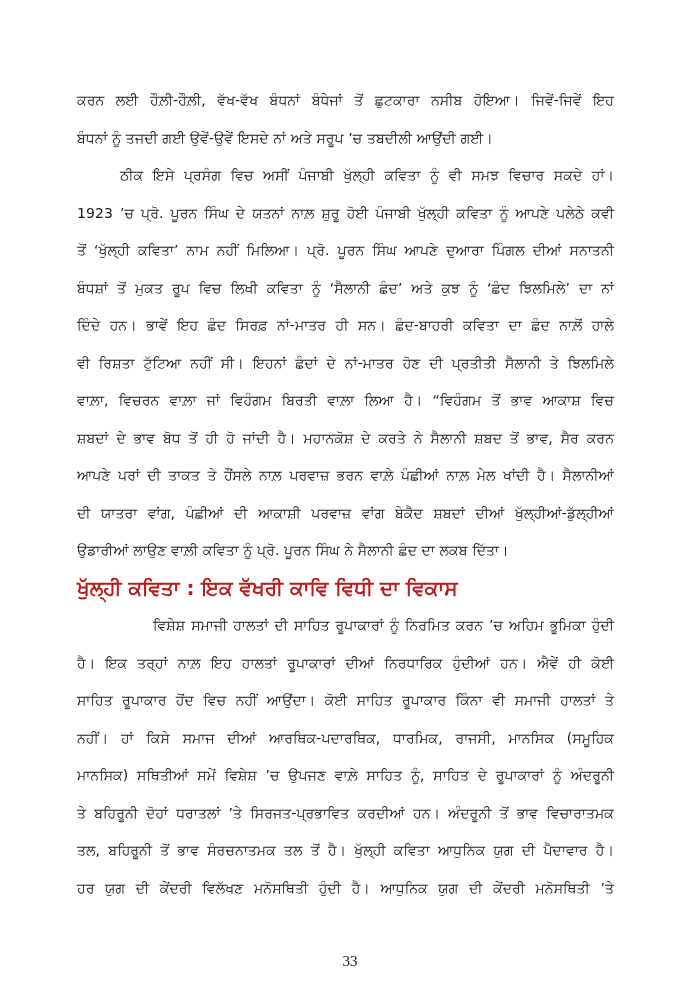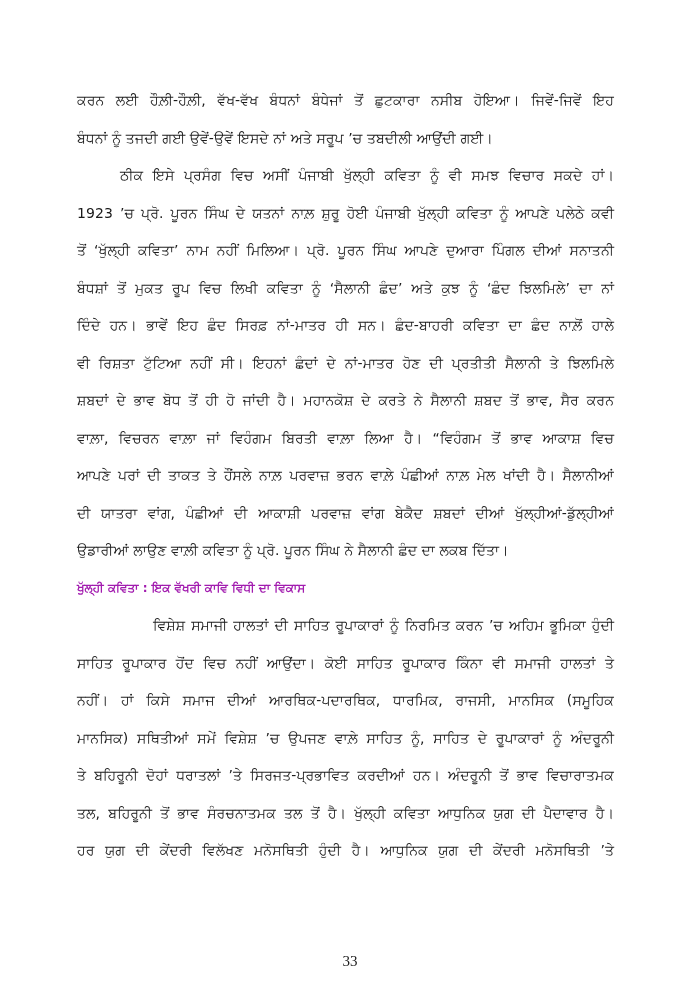--- a/index.html
+++ b/index.html
@@ -44,24 +44,24 @@
     .line.indent {
       padding-left: 43px;
     }
     .line.indent-large {
       padding-left: 76px;
     }
     .heading {
       display: block;
       height: 37.5px;
       line-height: 37.5px;
-      font-size: 12px;
+      font-size: 20px;
       font-weight: bold;
       white-space: nowrap;
-      color: #a21caf;
+      color: #b91c1c;
     }
     .page-number {
       position: absolute;
       left: 0;
       width: 700px;
       top: 953px;
       text-align: center;
       font-family: "Liberation Serif", "DejaVu Serif", serif;
       font-size: 15px;
       color: #1a1a1a;
@@ -78,31 +78,32 @@
       <span class="line last">ਬੰਧਨਾਂ ਨੂੰ ਤਜਦੀ ਗਈ ਉਵੇਂ-ਉਵੇਂ ਇਸਦੇ ਨਾਂ ਅਤੇ ਸਰੂਪ ’ਚ ਤਬਦੀਲੀ ਆਉਂਦੀ ਗਈ।</span>
     </div>
 
     <div>
       <span class="line indent">ਠੀਕ ਇਸੇ ਪ੍ਰਸੰਗ ਵਿਚ ਅਸੀਂ ਪੰਜਾਬੀ ਖੁੱਲ੍ਹੀ ਕਵਿਤਾ ਨੂੰ ਵੀ ਸਮਝ ਵਿਚਾਰ ਸਕਦੇ ਹਾਂ।</span>
       <span class="line">1923 ’ਚ ਪ੍ਰੋ. ਪੂਰਨ ਸਿੰਘ ਦੇ ਯਤਨਾਂ ਨਾਲ਼ ਸ਼ੁਰੂ ਹੋਈ ਪੰਜਾਬੀ ਖੁੱਲ੍ਹੀ ਕਵਿਤਾ ਨੂੰ ਆਪਣੇ ਪਲੇਠੇ ਕਵੀ</span>
       <span class="line">ਤੋਂ ‘ਖੁੱਲ੍ਹੀ ਕਵਿਤਾ’ ਨਾਮ ਨਹੀਂ ਮਿਲਿਆ। ਪ੍ਰੋ. ਪੂਰਨ ਸਿੰਘ ਆਪਣੇ ਦੁਆਰਾ ਪਿੰਗਲ ਦੀਆਂ ਸਨਾਤਨੀ</span>
       <span class="line">ਬੰਧਸ਼ਾਂ ਤੋਂ ਮੁਕਤ ਰੂਪ ਵਿਚ ਲਿਖੀ ਕਵਿਤਾ ਨੂੰ ‘ਸੈਲਾਨੀ ਛੰਦ’ ਅਤੇ ਕੁਝ ਨੂੰ ‘ਛੰਦ ਝਿਲਮਿਲੇ’ ਦਾ ਨਾਂ</span>
       <span class="line">ਦਿੰਦੇ ਹਨ। ਭਾਵੇਂ ਇਹ ਛੰਦ ਸਿਰਫ਼ ਨਾਂ-ਮਾਤਰ ਹੀ ਸਨ। ਛੰਦ-ਬਾਹਰੀ ਕਵਿਤਾ ਦਾ ਛੰਦ ਨਾਲ਼ੋਂ ਹਾਲੇ</span>
       <span class="line">ਵੀ ਰਿਸ਼ਤਾ ਟੁੱਟਿਆ ਨਹੀਂ ਸੀ। ਇਹਨਾਂ ਛੰਦਾਂ ਦੇ ਨਾਂ-ਮਾਤਰ ਹੋਣ ਦੀ ਪ੍ਰਤੀਤੀ ਸੈਲਾਨੀ ਤੇ ਝਿਲਮਿਲੇ</span>
+      <span class="line">ਵਾਲ਼ਾ, ਵਿਚਰਨ ਵਾਲ਼ਾ ਜਾਂ ਵਿਹੰਗਮ ਬਿਰਤੀ ਵਾਲ਼ਾ ਲਿਆ ਹੈ। “ਵਿਹੰਗਮ ਤੋਂ ਭਾਵ ਆਕਾਸ਼ ਵਿਚ</span>
       <span class="line">ਸ਼ਬਦਾਂ ਦੇ ਭਾਵ ਬੋਧ ਤੋਂ ਹੀ ਹੋ ਜਾਂਦੀ ਹੈ। ਮਹਾਨਕੋਸ਼ ਦੇ ਕਰਤੇ ਨੇ ਸੈਲਾਨੀ ਸ਼ਬਦ ਤੋਂ ਭਾਵ, ਸੈਰ ਕਰਨ</span>
-      <span class="line">ਵਾਲ਼ਾ, ਵਿਚਰਨ ਵਾਲ਼ਾ ਜਾਂ ਵਿਹੰਗਮ ਬਿਰਤੀ ਵਾਲ਼ਾ ਲਿਆ ਹੈ। “ਵਿਹੰਗਮ ਤੋਂ ਭਾਵ ਆਕਾਸ਼ ਵਿਚ</span>
       <span class="line">ਆਪਣੇ ਪਰਾਂ ਦੀ ਤਾਕਤ ਤੇ ਹੌਂਸਲੇ ਨਾਲ਼ ਪਰਵਾਜ਼ ਭਰਨ ਵਾਲ਼ੇ ਪੰਛੀਆਂ ਨਾਲ਼ ਮੇਲ ਖਾਂਦੀ ਹੈ। ਸੈਲਾਨੀਆਂ</span>
       <span class="line">ਦੀ ਯਾਤਰਾ ਵਾਂਗ, ਪੰਛੀਆਂ ਦੀ ਆਕਾਸ਼ੀ ਪਰਵਾਜ਼ ਵਾਂਗ ਬੇਕੈਦ ਸ਼ਬਦਾਂ ਦੀਆਂ ਖੁੱਲ੍ਹੀਆਂ-ਡੁੱਲ੍ਹੀਆਂ</span>
       <span class="line last">ਉਡਾਰੀਆਂ ਲਾਉਣ ਵਾਲ਼ੀ ਕਵਿਤਾ ਨੂੰ ਪ੍ਰੋ. ਪੂਰਨ ਸਿੰਘ ਨੇ ਸੈਲਾਨੀ ਛੰਦ ਦਾ ਲਕਬ ਦਿੱਤਾ।</span>
     </div>
 
     <span class="heading">ਖੁੱਲ੍ਹੀ ਕਵਿਤਾ : ਇਕ ਵੱਖਰੀ ਕਾਵਿ ਵਿਧੀ ਦਾ ਵਿਕਾਸ</span>
 
     <div>
       <span class="line indent-large">ਵਿਸ਼ੇਸ਼ ਸਮਾਜੀ ਹਾਲਤਾਂ ਦੀ ਸਾਹਿਤ ਰੂਪਾਕਾਰਾਂ ਨੂੰ ਨਿਰਮਿਤ ਕਰਨ ’ਚ ਅਹਿਮ ਭੂਮਿਕਾ ਹੁੰਦੀ</span>
+      <span class="line">ਹੈ। ਇਕ ਤਰ੍ਹਾਂ ਨਾਲ਼ ਇਹ ਹਾਲਤਾਂ ਰੂਪਾਕਾਰਾਂ ਦੀਆਂ ਨਿਰਧਾਰਿਕ ਹੁੰਦੀਆਂ ਹਨ। ਐਵੇਂ ਹੀ ਕੋਈ</span>
       <span class="line">ਸਾਹਿਤ ਰੂਪਾਕਾਰ ਹੋਂਦ ਵਿਚ ਨਹੀਂ ਆਉਂਦਾ। ਕੋਈ ਸਾਹਿਤ ਰੂਪਾਕਾਰ ਕਿੰਨਾ ਵੀ ਸਮਾਜੀ ਹਾਲਤਾਂ ਤੇ</span>
       <span class="line">ਨਹੀਂ। ਹਾਂ ਕਿਸੇ ਸਮਾਜ ਦੀਆਂ ਆਰਥਿਕ-ਪਦਾਰਥਿਕ, ਧਾਰਮਿਕ, ਰਾਜਸੀ, ਮਾਨਸਿਕ (ਸਮੂਹਿਕ</span>
       <span class="line">ਮਾਨਸਿਕ) ਸਥਿਤੀਆਂ ਸਮੇਂ ਵਿਸ਼ੇਸ਼ ’ਚ ਉਪਜਣ ਵਾਲ਼ੇ ਸਾਹਿਤ ਨੂੰ, ਸਾਹਿਤ ਦੇ ਰੂਪਾਕਾਰਾਂ ਨੂੰ ਅੰਦਰੂਨੀ</span>
       <span class="line">ਤੇ ਬਹਿਰੂਨੀ ਦੋਹਾਂ ਧਰਾਤਲਾਂ ’ਤੇ ਸਿਰਜਤ-ਪ੍ਰਭਾਵਿਤ ਕਰਦੀਆਂ ਹਨ। ਅੰਦਰੂਨੀ ਤੋਂ ਭਾਵ ਵਿਚਾਰਾਤਮਕ</span>
       <span class="line">ਤਲ, ਬਹਿਰੂਨੀ ਤੋਂ ਭਾਵ ਸੰਰਚਨਾਤਮਕ ਤਲ ਤੋਂ ਹੈ। ਖੁੱਲ੍ਹੀ ਕਵਿਤਾ ਆਧੁਨਿਕ ਯੁਗ ਦੀ ਪੈਦਾਵਾਰ ਹੈ।</span>
       <span class="line">ਹਰ ਯੁਗ ਦੀ ਕੇਂਦਰੀ ਵਿਲੱਖਣ ਮਨੋਸਥਿਤੀ ਹੁੰਦੀ ਹੈ। ਆਧੁਨਿਕ ਯੁਗ ਦੀ ਕੇਂਦਰੀ ਮਨੋਸਥਿਤੀ ’ਤੇ</span>
     </div>
   </div>
 
   <div class="page-number">33</div>

